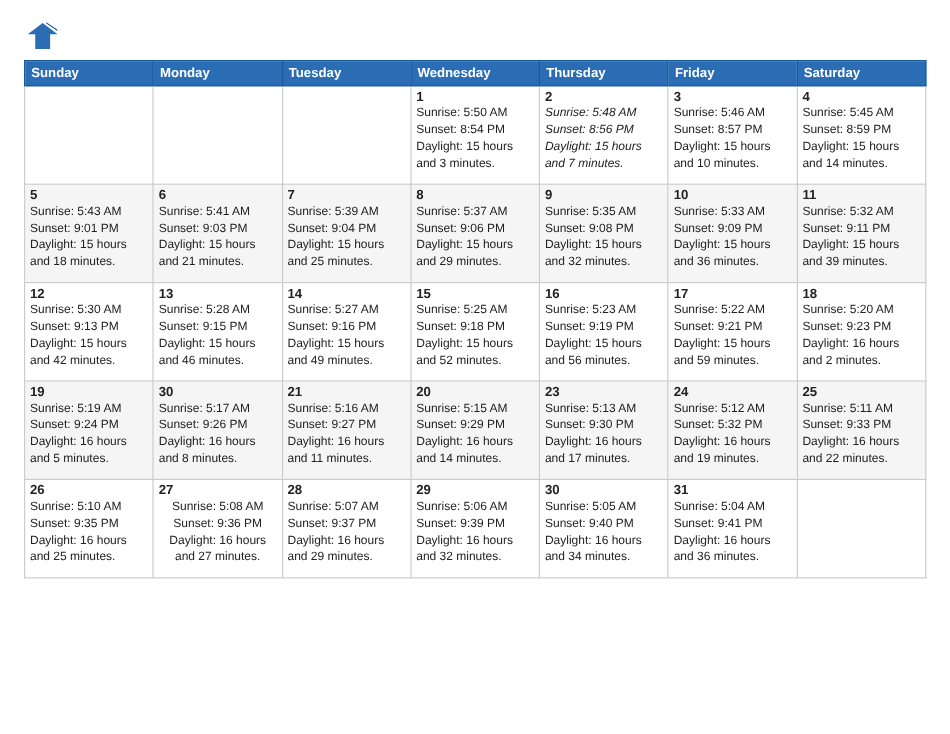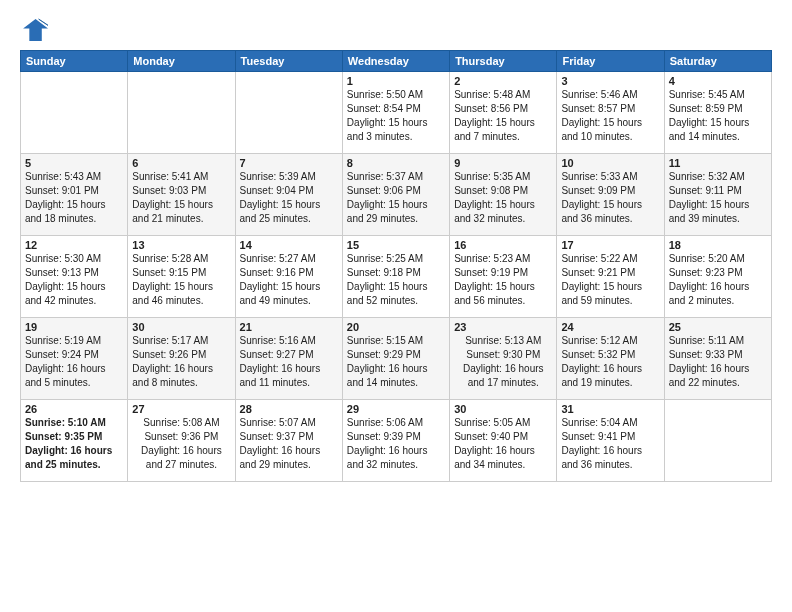--- a/index.html
+++ b/index.html
@@ -141,21 +141,21 @@
           <td class="empty-cell"></td>
           <td>
             <span class="day-num">1</span>
             <div class="day-info" style="white-space: pre-line;">Sunrise: 5:50 AM
 Sunset: 8:54 PM
 Daylight: 15 hours
 and 3 minutes.</div>
           </td>
           <td>
             <span class="day-num">2</span>
-            <div class="day-info" style="white-space: pre-line;">Sunrise: 5:48 AM
+            <div class="day-info" style="white-space: pre-line; font-style: italic;">Sunrise: 5:48 AM
 Sunset: 8:56 PM
 Daylight: 15 hours
 and 7 minutes.</div>
           </td>
           <td>
             <span class="day-num">3</span>
             <div class="day-info" style="white-space: pre-line;">Sunrise: 5:46 AM
 Sunset: 8:57 PM
 Daylight: 15 hours
 and 10 minutes.</div>
@@ -294,21 +294,21 @@
           </td>
           <td>
             <span class="day-num">20</span>
             <div class="day-info" style="white-space: pre-line;">Sunrise: 5:15 AM
 Sunset: 9:29 PM
 Daylight: 16 hours
 and 14 minutes.</div>
           </td>
           <td>
             <span class="day-num">23</span>
-            <div class="day-info" style="white-space: pre-line; text-align: center;">Sunrise: 5:13 AM
+            <div class="day-info" style="white-space: pre-line;">Sunrise: 5:13 AM
 Sunset: 9:30 PM
 Daylight: 16 hours
 and 17 minutes.</div>
           </td>
           <td>
             <span class="day-num">24</span>
             <div class="day-info" style="white-space: pre-line;">Sunrise: 5:12 AM
 Sunset: 5:32 PM
 Daylight: 16 hours
 and 19 minutes.</div>
@@ -317,21 +317,21 @@
             <span class="day-num">25</span>
             <div class="day-info" style="white-space: pre-line;">Sunrise: 5:11 AM
 Sunset: 9:33 PM
 Daylight: 16 hours
 and 22 minutes.</div>
           </td>
         </tr>
         <tr>
           <td>
             <span class="day-num">26</span>
-            <div class="day-info" style="white-space: pre-line; font-weight: bold;">Sunrise: 5:10 AM
+            <div class="day-info" style="white-space: pre-line;">Sunrise: 5:10 AM
 Sunset: 9:35 PM
 Daylight: 16 hours
 and 25 minutes.</div>
           </td>
           <td>
             <span class="day-num">27</span>
             <div class="day-info" style="white-space: pre-line; text-align: center;">Sunrise: 5:08 AM
 Sunset: 9:36 PM
 Daylight: 16 hours
 and 27 minutes.</div>

